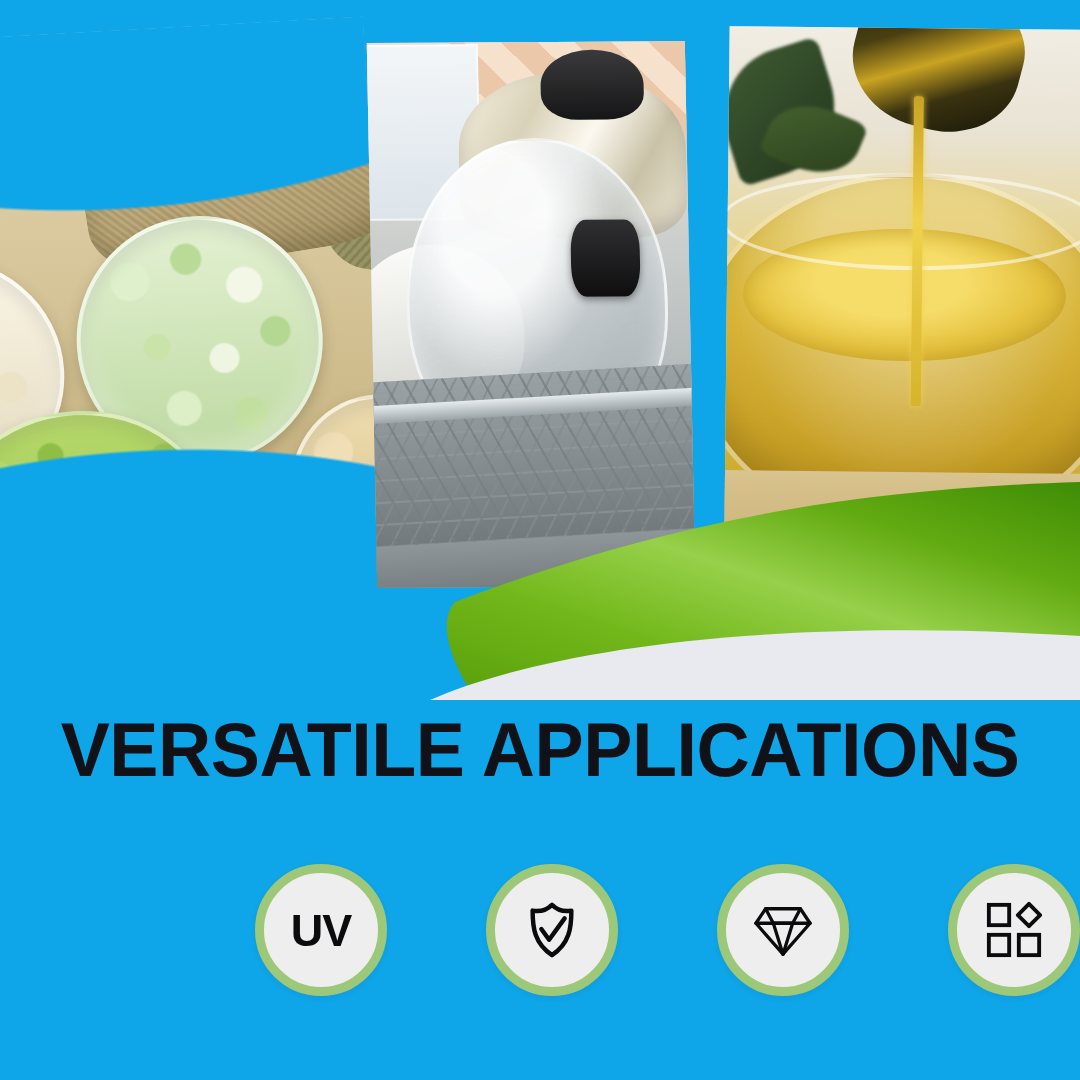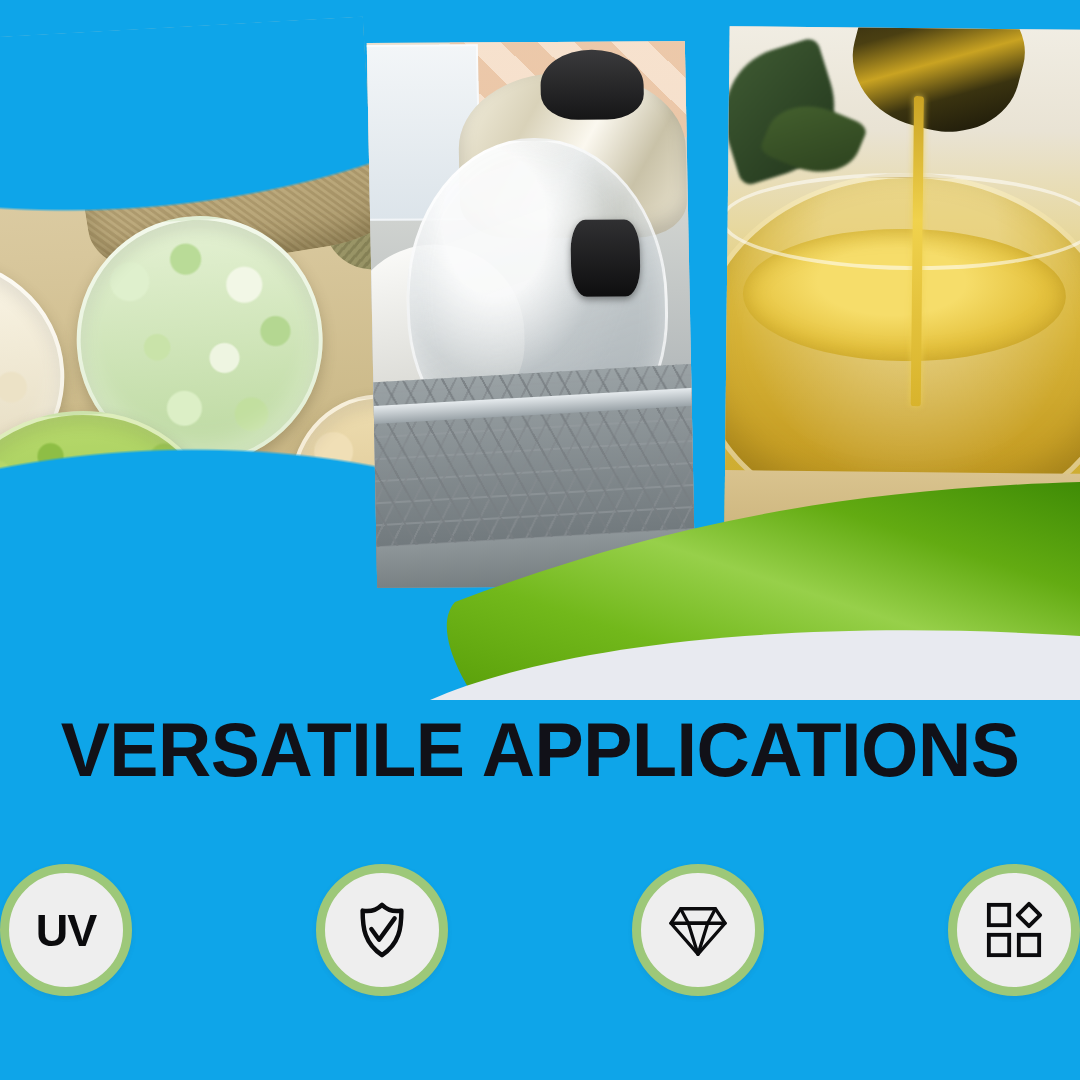--- a/index.html
+++ b/index.html
@@ -340,21 +340,21 @@
     white-space: nowrap;
   }
 
   
   .icon-row {
     position: absolute;
     left: 0;
     top: 864px;
     width: 1080px;
     display: flex;
-    justify-content: space-between;
+    justify-content: flex-end;
     gap: 99px;
   }
   .icon-badge {
     width: 132px;
     height: 132px;
     border-radius: 50%;
     background: #eeeeee;
     border: 9px solid #9dc879;
     box-sizing: border-box;
     display: flex;

